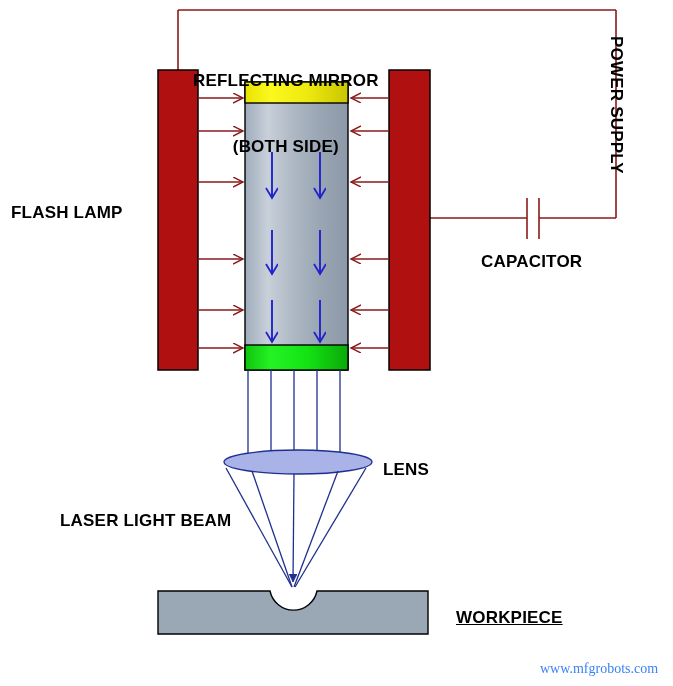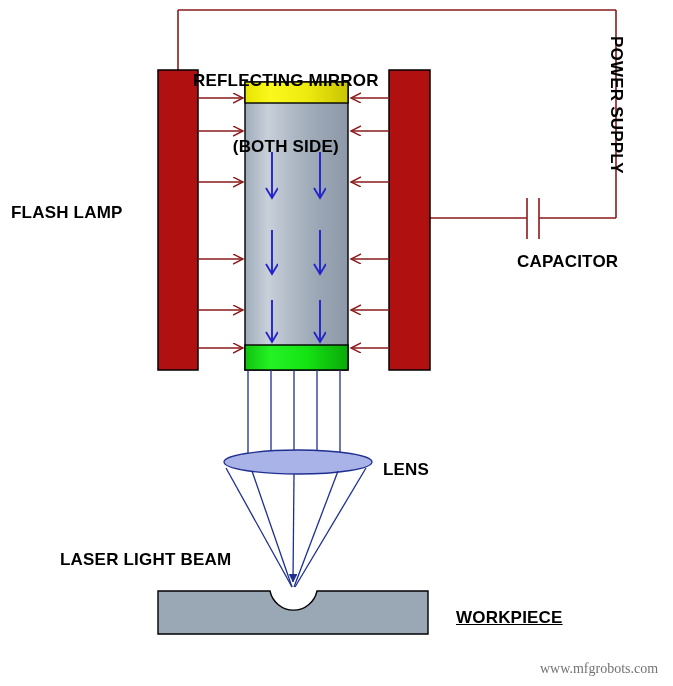--- a/index.html
+++ b/index.html
@@ -45,45 +45,43 @@
   #label-power-supply {
     left: 626px;
     top: 36px;
     transform-origin: 0 0;
     transform: rotate(90deg);
     white-space: nowrap;
   }
   #label-capacitor {
     left: 481px;
     top: 252px;
-    margin-left: 36px;
   }
   #label-lens {
     left: 383px;
     top: 451px;
     margin-top: 9px;
   }
   #label-laser-light-beam {
     left: 60px;
     top: 511px;
-    margin-top: 39px;
   }
   #label-workpiece {
     left: 456px;
     top: 608px;
     text-decoration: underline;
   }
   #watermark {
     position: absolute;
     left: 540px;
     top: 661px;
     font-family: "Liberation Serif", serif;
     font-weight: normal;
     font-size: 14px;
-    color: #737373;
+    color: #3b82f6;
     white-space: nowrap;
   }
 </style>
 </head>
 <body>
 
 <div id="stage">
 
   <svg id="diagram-svg" viewBox="0 0 673 686">
     <defs>

